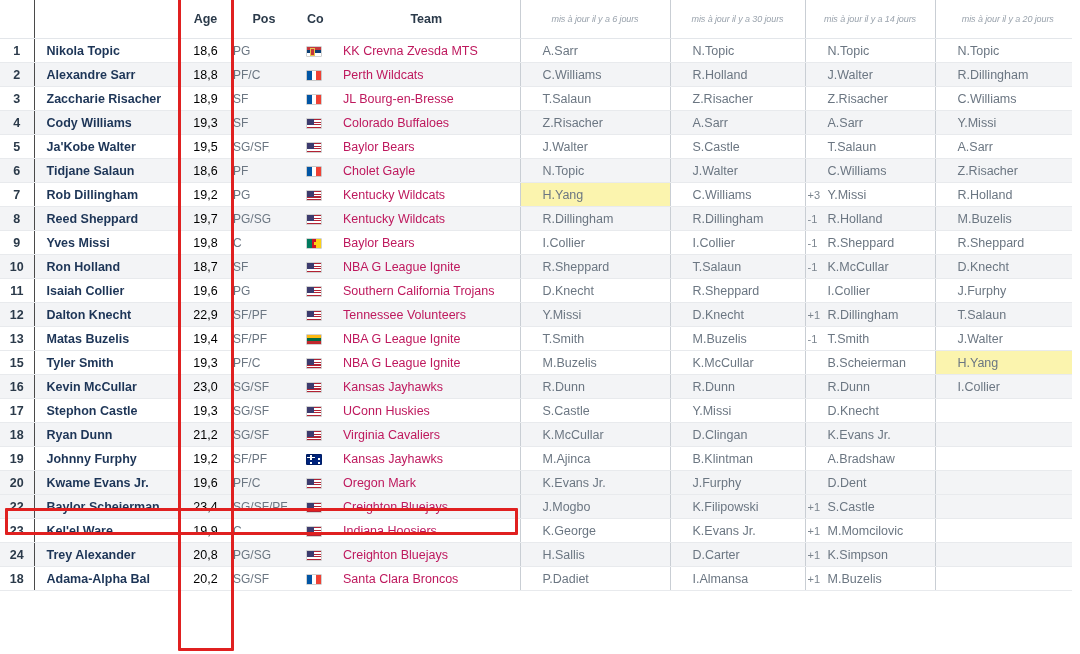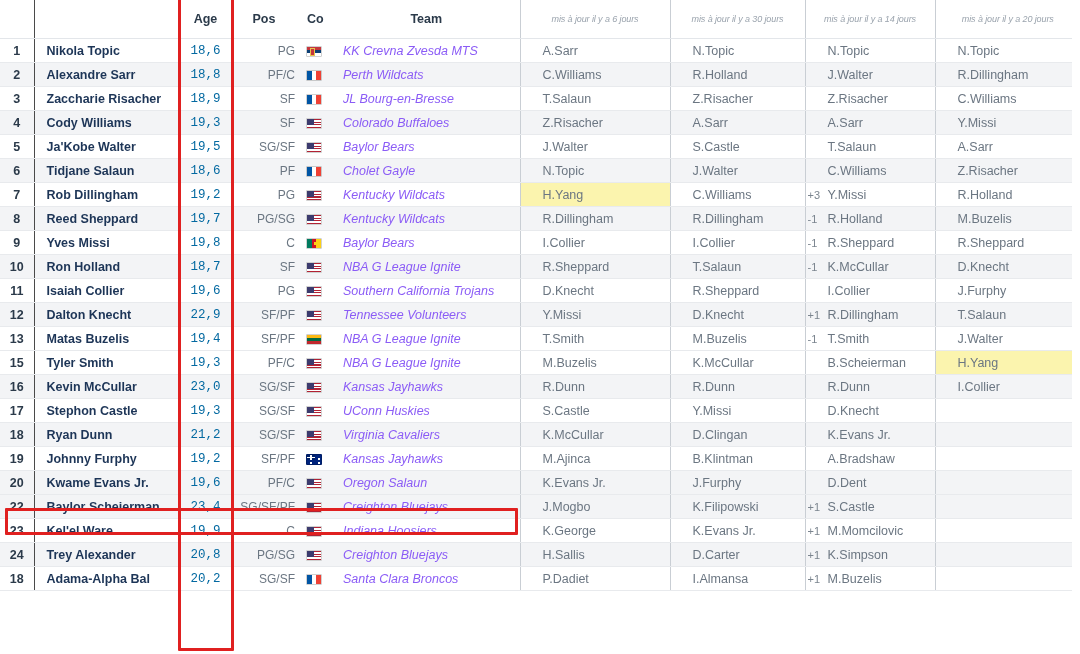--- a/index.html
+++ b/index.html
@@ -79,24 +79,24 @@
     font-size: 12.5px;
     color: #2b3a4a;
   }
   td.name {
     padding-left: 12px;
     font-weight: bold;
     font-size: 12.5px;
     color: #1d3557;
     white-space: nowrap;
   }
-  td.age  { text-align: center; color: #0369a1; font-family: Liberation Mono, monospace; }
-  td.pos  { text-align: right; color: #6b7682; font-size: 12px; }
+  td.age  { text-align: center; color: #000000; }
+  td.pos  { text-align: left; color: #6b7682; font-size: 12px; }
   td.flag { text-align: center; }
-  td.team { padding-left: 10px; color: #8b5cf6; white-space: nowrap; font-style: italic; }
+  td.team { padding-left: 10px; color: #be185d; white-space: nowrap; }
   td.mock { padding-left: 22px; color: #6b7682; white-space: nowrap; position: relative; }
   td.mock .delta {
     position: absolute;
     left: 2px;
     top: 0;
     line-height: 24px;
     font-size: 11px;
     color: #7b858f;
   }
 
@@ -413,21 +413,21 @@
           <td class="mock sep-l">B.Klintman</td>
           <td class="mock sep-l"><span>A.Bradshaw</span></td>
           <td class="mock sep-l"></td>
         </tr>
         <tr class="alt">
           <td class="rank">20</td>
           <td class="name sep-name">Kwame Evans Jr.</td>
           <td class="age">19,6</td>
           <td class="pos">PF/C</td>
           <td class="flag"><span class="flagbox f-us"><i class="stripes"></i><i class="canton"></i></span></td>
-          <td class="team">Oregon Salaun</td>
+          <td class="team">Oregon Mark</td>
           <td class="mock sep-l">K.Evans Jr.</td>
           <td class="mock sep-l">J.Furphy</td>
           <td class="mock sep-l"><span>D.Dent</span></td>
           <td class="mock sep-l"></td>
         </tr>
         <tr class="alt">
           <td class="rank">22</td>
           <td class="name sep-name">Baylor Scheierman</td>
           <td class="age">23,4</td>
           <td class="pos">SG/SF/PF</td>

